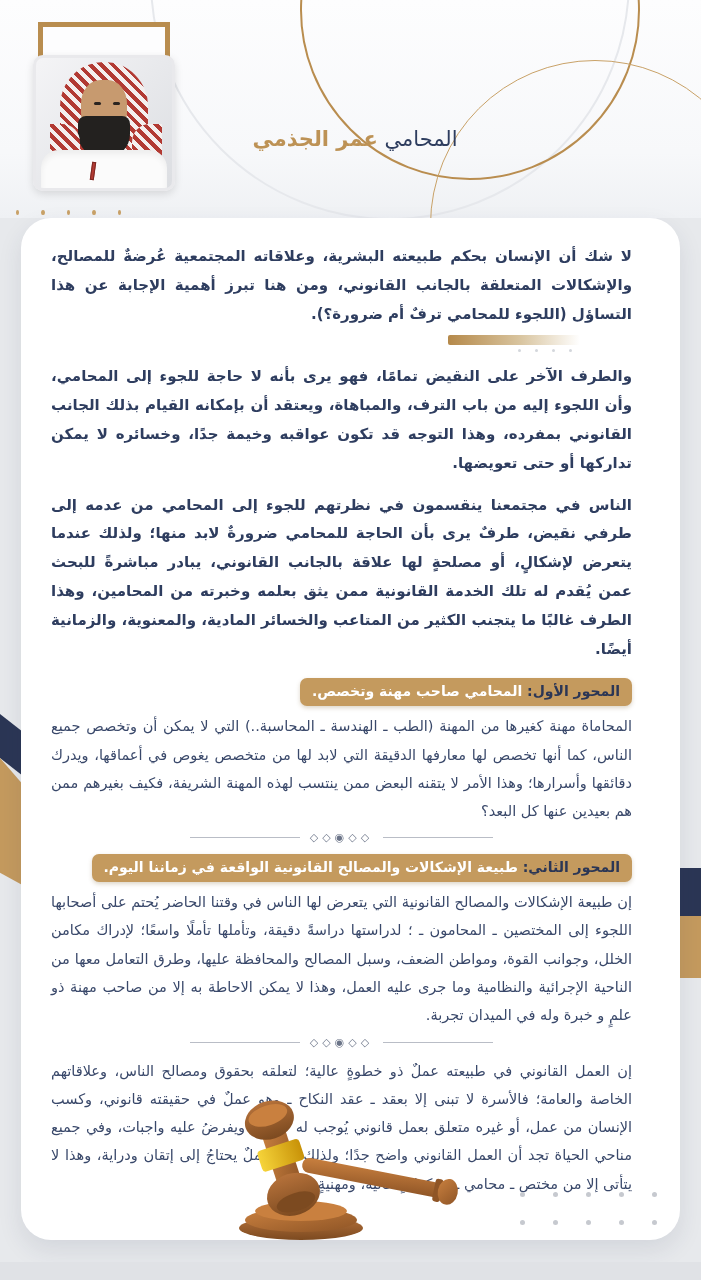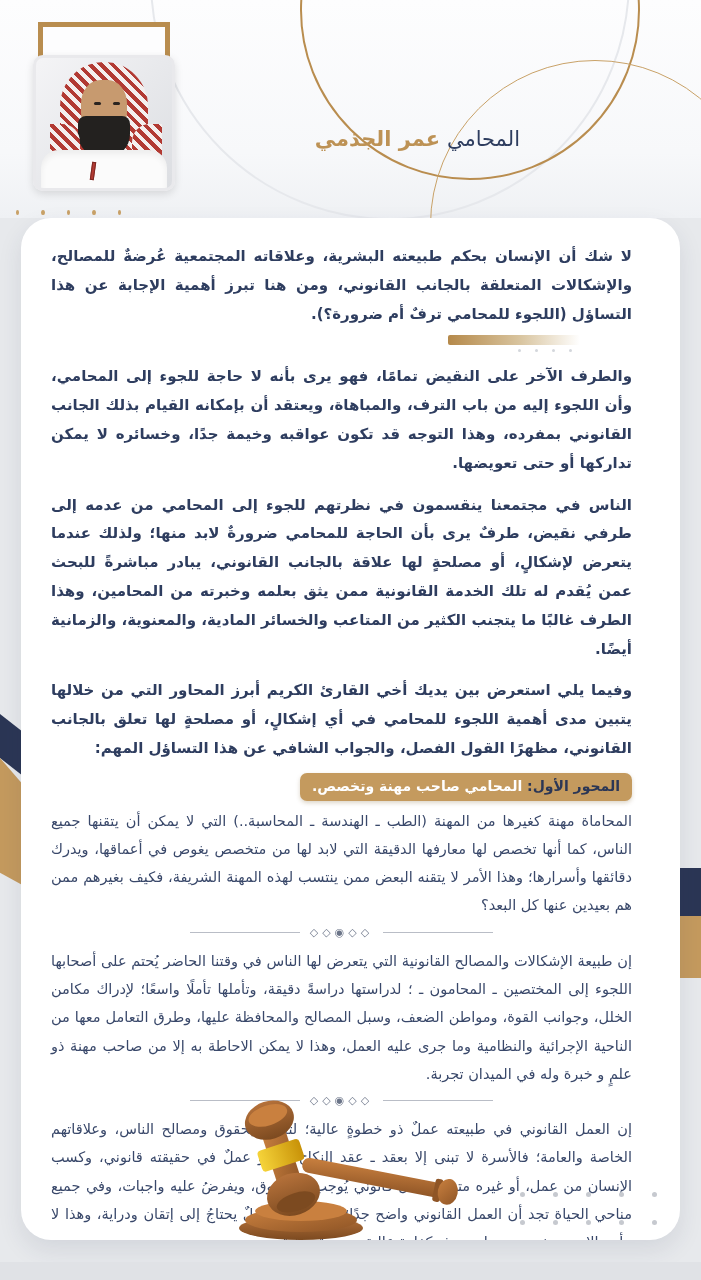--- a/index.html
+++ b/index.html
@@ -25,21 +25,21 @@
   .face{position:absolute;top:22px;left:50%;transform:translateX(-50%);width:46px;height:56px;border-radius:42%;background:#c79a6f;}
   .eye{position:absolute;top:44px;width:7px;height:3px;border-radius:2px;background:#2a2420;}
   .eye.r{left:58px;} .eye.l{left:77px;}
   .beard{position:absolute;top:58px;left:50%;transform:translateX(-50%);width:52px;height:42px;border-radius:8px 8px 24px 24px;background:#23211f;}
   .thobe{position:absolute;bottom:-4px;left:50%;transform:translateX(-50%);width:126px;height:42px;border-radius:18px 18px 0 0;background:#fbfbfb;box-shadow:inset 0 4px 6px rgba(0,0,0,.06);}
   .drape{position:absolute;top:66px;width:30px;height:70px;background:repeating-linear-gradient(45deg,#b23a33 0 4px,#f4efee 4px 8px);}
   .drape.r{left:14px;border-radius:0 18px 0 0;} .drape.l{left:96px;border-radius:18px 0 0 0;}
   .pen{position:absolute;bottom:8px;left:55px;width:4px;height:18px;background:#b23a33;border:1px solid #7d2823;transform:rotate(8deg);}
 
   
-  .brand{position:absolute;top:127px;left:190px;width:330px;text-align:right;font-size:21px;direction:rtl;white-space:nowrap;}
+  .brand{position:absolute;top:127px;left:190px;width:330px;text-align:center;font-size:21px;direction:rtl;white-space:nowrap;}
   .brand .pre{color:#2e3d5f;font-weight:500;}
   .brand .name{color:#bd9255;font-weight:bold;}
 
   
   .banner{position:absolute;top:176px;right:159px;left:118px;width:424px;height:40px;background:#2b3655;border-radius:8px;color:#ffffff;font-size:22px;font-weight:bold;text-align:center;line-height:38px;box-shadow:0 3px 6px rgba(20,30,60,.25);}
 
   
   .dots{position:absolute;display:flex;gap:22px;}
   .dots i{width:5px;height:5px;border-radius:50%;display:block;}
   .dots.gold i{background:#c9a268;}
@@ -130,31 +130,34 @@
     <div class="accent-bar"></div>
     <div class="dots faint bar-dots" style="position:static;gap:14px;">
       <i></i>
         <i></i>
         <i></i>
         <i></i>
     </div>
 
     <p class="para">والطرف الآخر على النقيض تمامًا، فهو يرى بأنه لا حاجة للجوء إلى المحامي، وأن اللجوء إليه من باب الترف، والمباهاة، ويعتقد أن بإمكانه القيام بذلك الجانب القانوني بمفرده، وهذا التوجه قد تكون عواقبه وخيمة جدًا، وخسائره لا يمكن تداركها أو حتى تعويضها.</p>
     <p class="para">الناس في مجتمعنا ينقسمون في نظرتهم للجوء إلى المحامي من عدمه إلى طرفي نقيض، طرفٌ يرى بأن الحاجة للمحامي ضرورةٌ لابد منها؛ ولذلك عندما يتعرض لإشكالٍ، أو مصلحةٍ لها علاقة بالجانب القانوني، يبادر مباشرةً للبحث عمن يُقدم له تلك الخدمة القانونية ممن يثق بعلمه وخبرته من المحامين، وهذا الطرف غالبًا ما يتجنب الكثير من المتاعب والخسائر المادية، والمعنوية، والزمانية أيضًا.</p>
-    <p class="para" style="margin-bottom:8px;">وفيما يلي استعرض بين يديك أخي القارئ الكريم أبرز المحاور التي من خلالها يتبين مدى أهمية اللجوء للمحامي في أي إشكالٍ، أو مصلحةٍ لها تعلق بالجانب القانوني، مظهرًا القول الفصل، والجواب الشافي عن هذا التساؤل المهم:</p>
 
     
     <div class="section-head">
       <span class="lbl">المحور الأول:</span>
       <span class="ttl">المحامي صاحب مهنة وتخصص.</span>
     </div>
-    <p class="section-body">المحاماة مهنة كغيرها من المهنة (الطب ـ الهندسة ـ المحاسبة..) التي لا يمكن أن يتقنها جميع الناس، كما أنها تخصص لها معارفها الدقيقة التي لابد لها من متخصص يغوص في أعماقها، ويدرك دقائقها وأسرارها؛ وهذا الأمر لا يتقنه البعض ممن ينتسب لهذه المهنة الشريفة، فكيف بغيرهم ممن هم بعيدين عنها كل البعد؟</p>
+    <p class="section-body">المحاماة مهنة كغيرها من المهنة (الطب ـ الهندسة ـ المحاسبة..) التي لا يمكن أن وتخصص جميع الناس، كما أنها تخصص لها معارفها الدقيقة التي لابد لها من متخصص يغوص في أعماقها، ويدرك دقائقها وأسرارها؛ وهذا الأمر لا يتقنه البعض ممن ينتسب لهذه المهنة الشريفة، فكيف بغيرهم ممن هم بعيدين عنها كل البعد؟</p>
     <div class="divider">◇◇◉◇◇</div>
 
     
+    <div class="section-head">
+      <span class="lbl">المحور الثاني:</span>
+      <span class="ttl">طبيعة الإشكالات والمصالح القانونية الواقعة في زماننا اليوم.</span>
+    </div>
     <p class="section-body">إن طبيعة الإشكالات والمصالح القانونية التي يتعرض لها الناس في وقتنا الحاضر يُحتم على أصحابها اللجوء إلى المختصين ـ المحامون ـ ؛ لدراستها دراسةً دقيقة، وتأملها تأملًا واسعًا؛ لإدراك مكامن الخلل، وجوانب القوة، ومواطن الضعف، وسبل المصالح والمحافظة عليها، وطرق التعامل معها من الناحية الإجرائية والنظامية وما جرى عليه العمل، وهذا لا يمكن الاحاطة به إلا من صاحب مهنة ذو علمٍ و خبرة وله في الميدان تجربة.</p>
     <div class="divider">◇◇◉◇◇</div>
 
     
     <p class="section-body">إن العمل القانوني في طبيعته عملٌ ذو خطوةٍ عالية؛ لتعلقه بحقوق ومصالح الناس، وعلاقاتهم الخاصة والعامة؛ فالأسرة لا تبنى إلا بعقد ـ عقد النكاح ـ وهو عملٌ في حقيقته قانوني، وكسب الإنسان من عمل، أو غيره متعلق بعمل قانوني يُوجب له حقوق، ويفرضُ عليه واجبات، وفي جميع مناحي الحياة تجد أن العمل القانوني واضح جدًا؛ ولذلك فهو عملٌ يحتاجُ إلى إتقان ودراية، وهذا لا يتأتى إلا من مختص ـ محامي ـ ذو كفاءةٍ عالية، ومهنيةٍ متقنة.</p>
 
     
   </div>
 
   <svg class="gavel" viewBox="0 0 340 150">

